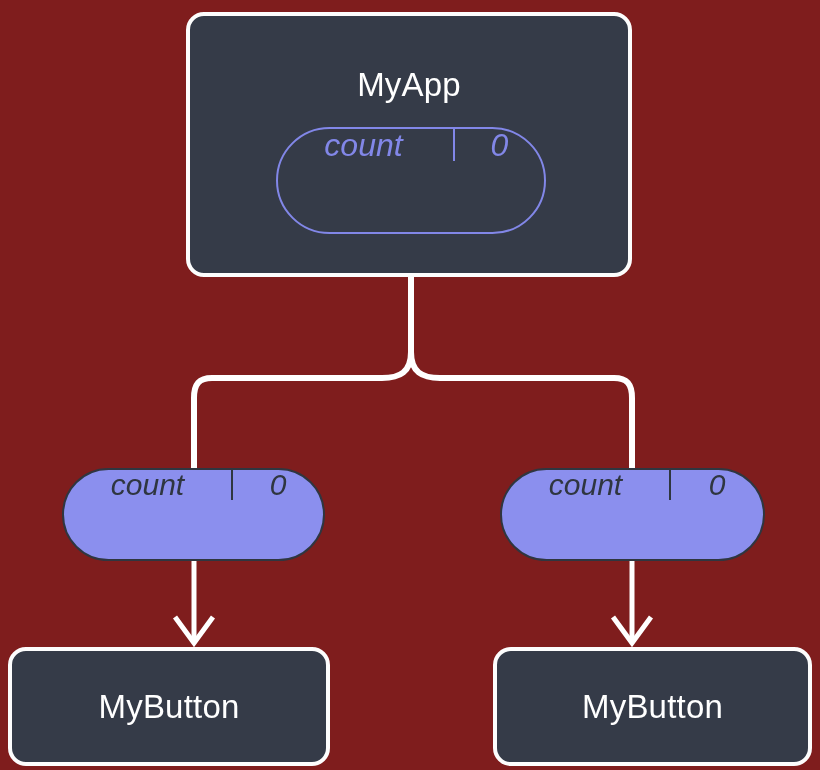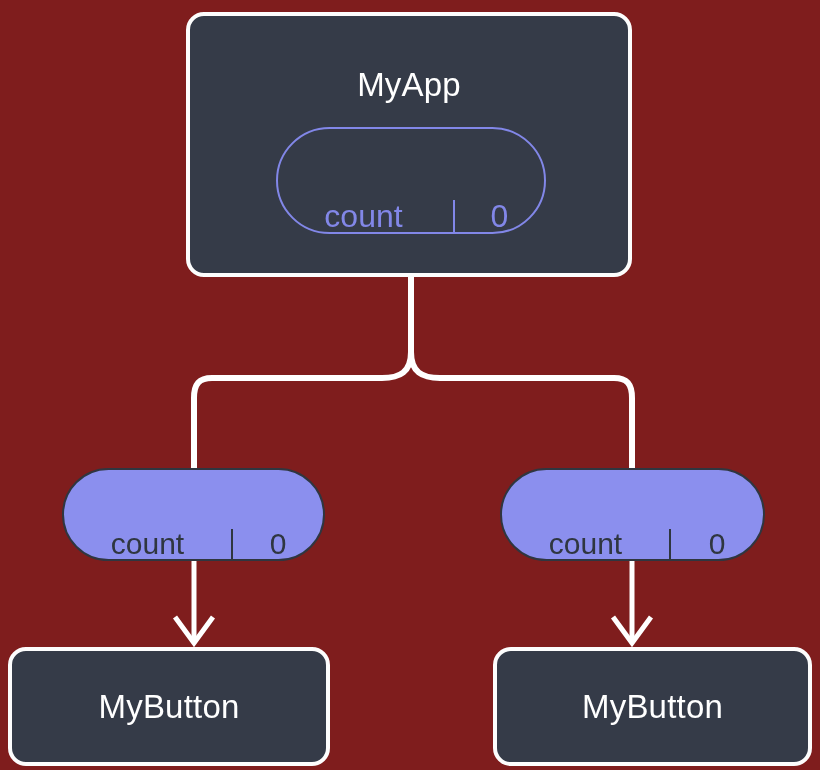--- a/index.html
+++ b/index.html
@@ -69,24 +69,25 @@
   }
   #btn-left  { left: 8px;   width: 322px; }
   #btn-right { left: 493px; width: 319px; }
   .btn-box .comp-title { font-size: 33px; text-align: center; }
 
   
   .pill {
     position: absolute;
     box-sizing: border-box;
     display: flex;
-    align-items: flex-end;
+    align-items: flex-start;
     border-radius: 999px;
     overflow: hidden;
     z-index: 5;
+    font-style: italic;
   }
   .pill .pill-key,
   .pill .pill-val {
     display: flex;
     align-items: center;
     justify-content: center;
     box-sizing: border-box;
     white-space: nowrap;
     line-height: 1;
   }

